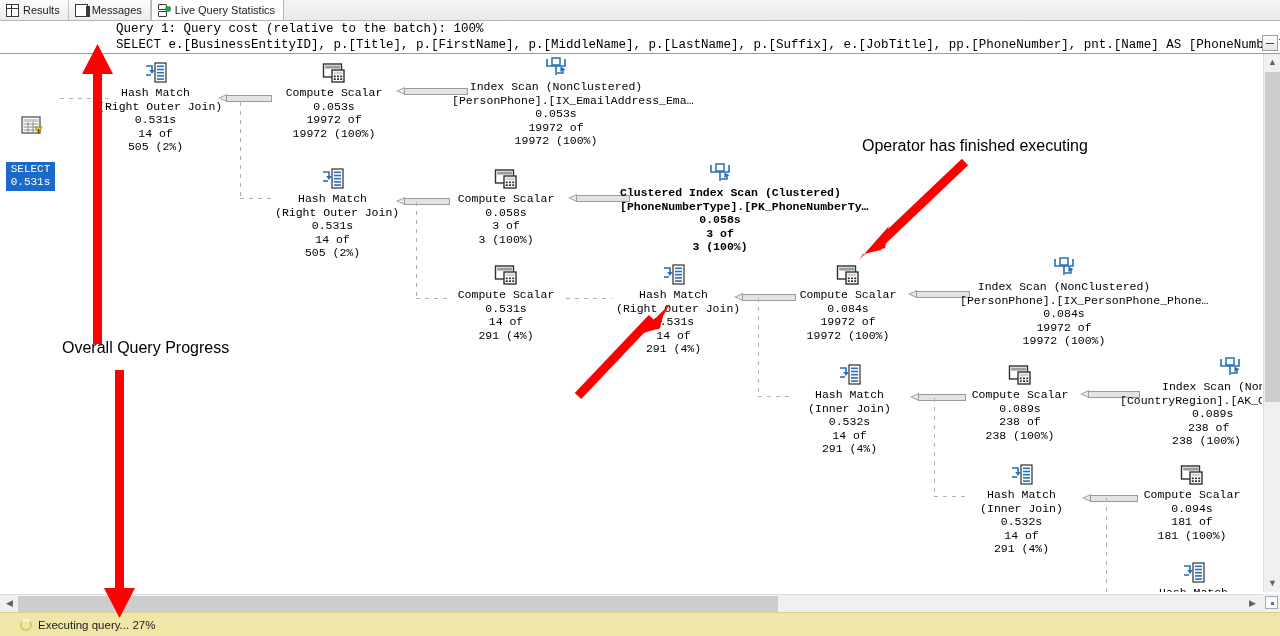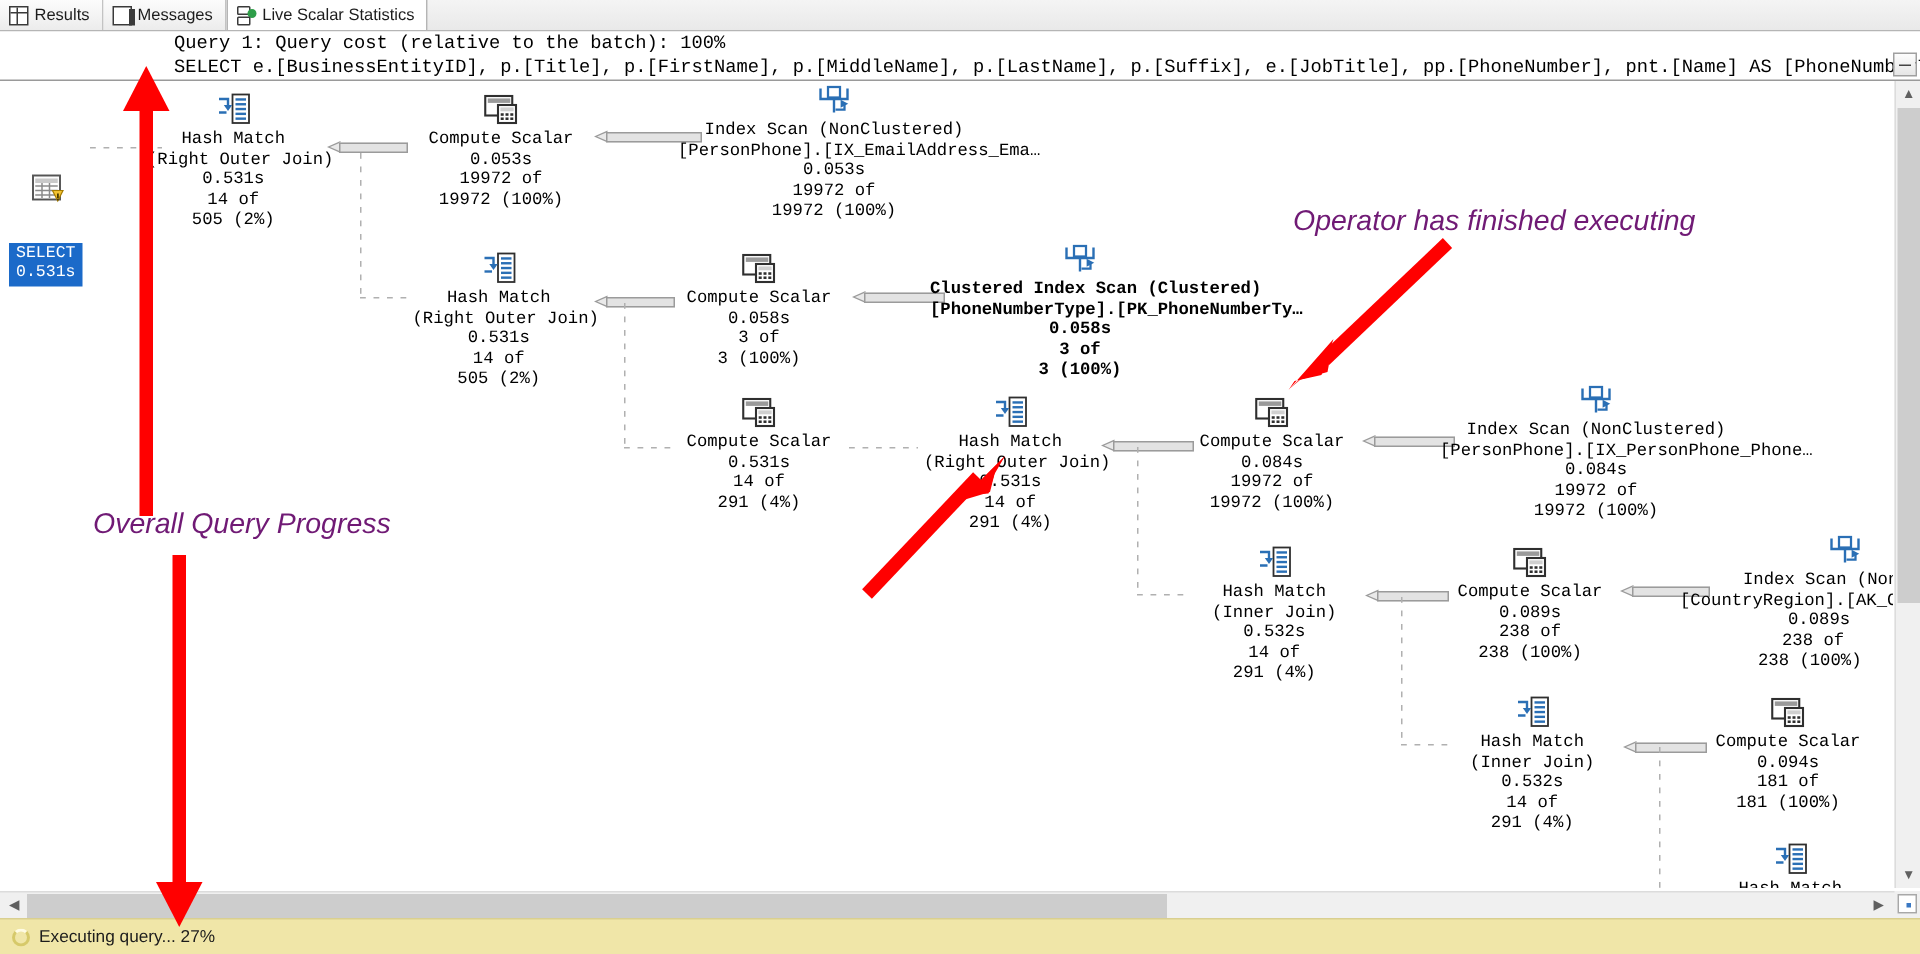--- a/index.html
+++ b/index.html
@@ -121,22 +121,22 @@
   
   .dots-h { position:absolute; height:1px;
     background-image:linear-gradient(to right,#b0b0b0 0 4px,transparent 4px 9px);
     background-size:9px 1px; }
   .dots-v { position:absolute; width:1px;
     background-image:linear-gradient(to bottom,#b0b0b0 0 4px,transparent 4px 9px);
     background-size:1px 9px; }
 
   
   .annot {
-    position:absolute; color:#701a75; font-size:19px;
-    font-family:"Liberation Sans", sans-serif; white-space:nowrap;font-style:italic;
+    position:absolute; color:#000000; font-size:16px;
+    font-family:"Liberation Sans", sans-serif; white-space:nowrap;
   }
   .annot-arrow{ position:absolute; }
 
   
   .vscroll{
     position:absolute; right:0; top:54px; width:17px; height:538px;
     background:#f0f0f0; border-left:1px solid #dcdcdc;
   }
   .vthumb{ position:absolute; left:1px; top:18px; width:15px; height:330px; background:#cdcdcd; }
   .sbbtn{ position:absolute; left:1px; width:15px; height:17px; color:#606060;
@@ -149,21 +149,21 @@
   .corner{ position:absolute; right:0; bottom:24px; width:17px;height:18px;background:#f0f0f0; }
   .cornerbtn{position:absolute;right:2px;bottom:27px;width:13px;height:13px;border:1px solid #a8a8a8;background:#fff;}
   .cornerbtn:before{content:"";position:absolute;left:5px;top:5px;width:3px;height:3px;background:#3a78c3;}
 
   
   .statusbar{
     position:absolute; left:0; bottom:0; width:1280px; height:24px;
     background:#f0e6a8; border-top:1px solid #d9cf90;
     display:flex; align-items:center; font-size:11.5px; color:#1c1c1c;
   }
-  .sb-left{ display:flex; align-items:center; gap:6px; padding-left:8px; }
+  .sb-left{ display:flex; align-items:center; gap:6px; padding-left:20px; }
   .spinner{
     width:12px;height:12px;border-radius:50%;
     border:2px solid #d6c96a; border-top-color:#fefbe3; box-sizing:border-box;
   }
   .sb-right{ margin-left:auto; display:flex; align-items:center; height:100%; }
   .sb-cell{ padding:0 10px; height:15px; display:flex; align-items:center;
             border-left:1px solid #c9bf83; }
 </style>
 </head>
 <body>
@@ -176,21 +176,21 @@
       <span>Results</span>
     </div>
     <div class="tab">
       <span class="tab-icon ic-msg"></span>
       <span>Messages</span>
     </div>
     <div class="tab active">
       <span class="tab-icon ic-lqs">
           <i class="dot"></i>
         </span>
-      <span>Live Scalar Statistics</span>
+      <span>Live Query Statistics</span>
     </div>
   </div>
 
   <div class="qheader">
     <div class="qtext">
       <div>Query 1: Query cost (relative to the batch): 100%</div>
       <div>SELECT e.[BusinessEntityID], p.[Title], p.[FirstName], p.[MiddleName], p.[LastName], p.[Suffix], e.[JobTitle], pp.[PhoneNumber], pnt.[Name] AS [PhoneNumberType</div>
     </div>
     <div class="hdr-btn"></div>
   </div>

